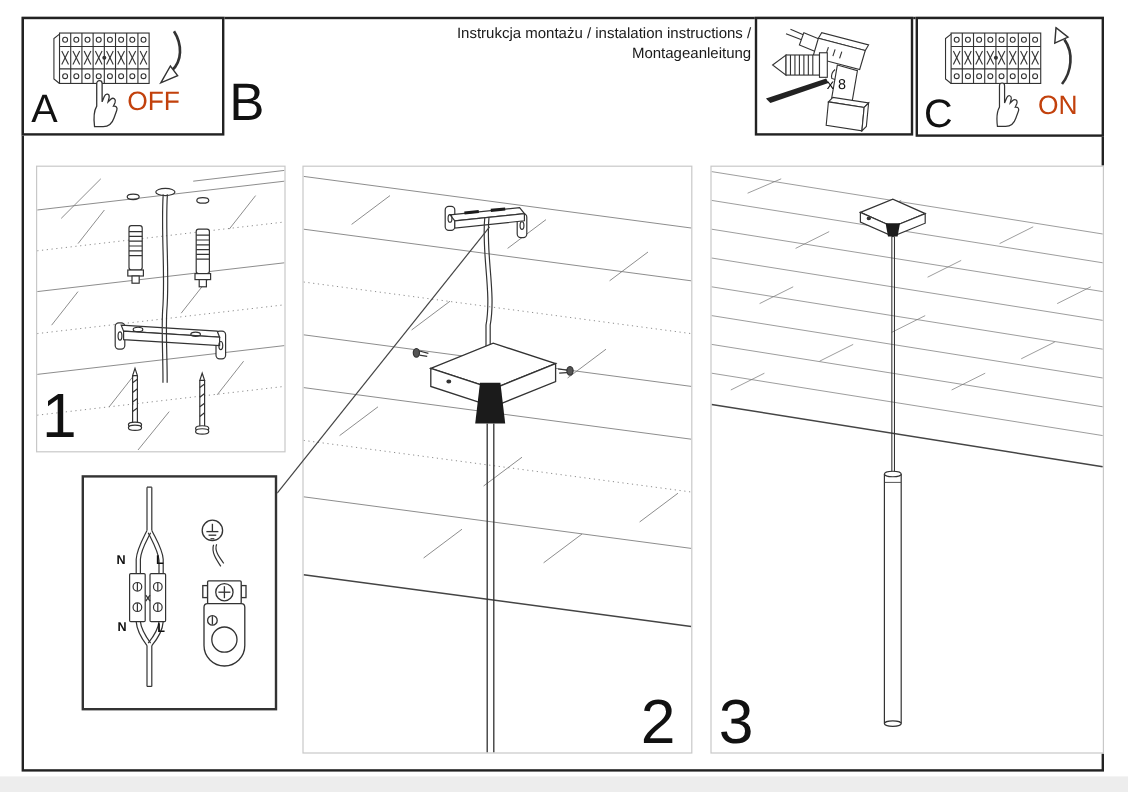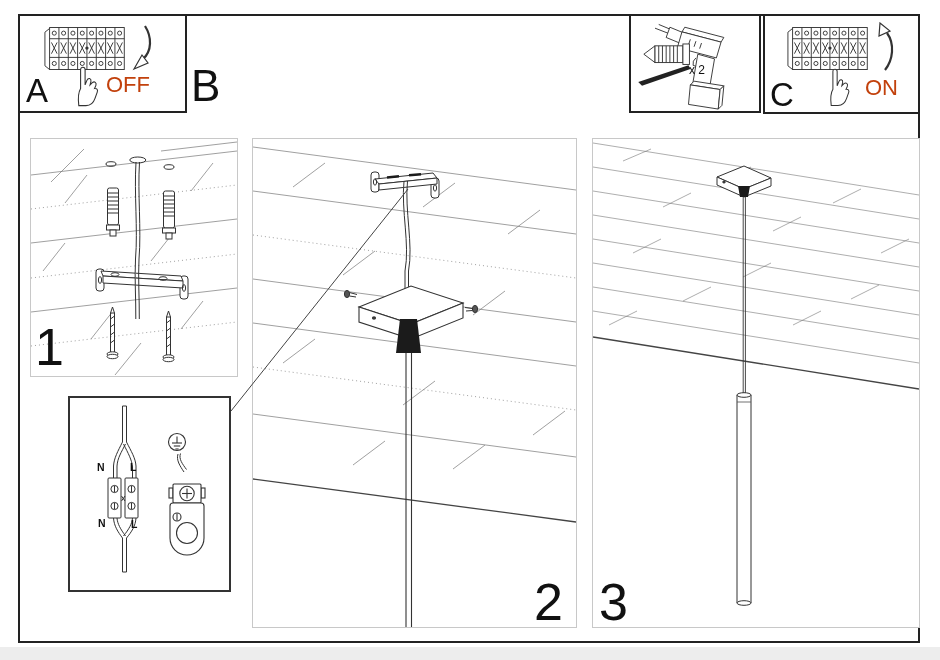--- a/index.html
+++ b/index.html
@@ -94,20 +94,21 @@
       <path d="M19,2 C26,13 26,27 17,35" stroke="#333" stroke-width="2.2" fill="none"></path>
       <polygon points="8,45 16,31 22,39" fill="#fff" stroke="#333" stroke-width="1.2"></polygon>
     </svg>
     <div class="abs biglabel" style="left:6px;top:58px;">A</div>
     <div class="abs switchlabel" style="left:86px;top:58px;">OFF</div>
   </div>
 
   <div class="abs hugelabel" style="left:191px;top:64px;">B</div>
 
   <div class="abs instr" style="left:280px;top:20px;width:346px;">
+    <div>Instrukcja montażu / instalation instructions / Montageanleitung</div>
   </div>
 
   <div class="abs cellbox" style="left:629px;top:14px;width:132px;height:99px;">
     <svg class="abs" style="left:1px;top:1px;" width="126" height="93" viewBox="0 0 130 100">
       <g stroke="#333" fill="#fff" stroke-width="1">
         <line x1="22" y1="12" x2="40" y2="19"></line>
           <line x1="26" y1="8" x2="38" y2="13"></line>
         <polygon points="38,11 55,18 51,29 34,22"></polygon>
         <polygon points="51,16 54,11 96,22 93,27"></polygon>
         <polygon points="51,16 93,27 88,44 46,33"></polygon>
@@ -128,21 +129,21 @@
         <line x1="34" y1="31" x2="34" y2="49"></line>
           <line x1="38" y1="31" x2="38" y2="49"></line>
         <line x1="42" y1="31" x2="42" y2="49"></line>
           <line x1="46" y1="31" x2="46" y2="49"></line>
         <rect x="52" y="29" width="7" height="22"></rect>
       </g>
       <g>
         <polygon points="4,70 58,52 60,56 8,74" fill="#222"></polygon>
       </g>
     </svg>
-    <div class="abs x2" style="left:58px;top:48px;">x 2</div>
+    <div class="abs x2" style="left:58px;top:48px;">x 8</div>
   </div>
 
   <div class="abs cellbox" style="left:763px;top:14px;width:157px;height:100px;">
     <svg class="abs" style="left:22px;top:8px;" width="84" height="50" viewBox="0 0 90 52">
         <use href="#breaker-g"></use>
       </svg>
     <svg class="abs" style="left:56px;top:46px;" width="34" height="46" viewBox="0 0 40 52">
         <use href="#hand-g"></use>
       </svg>
     <svg class="abs" style="left:104px;top:6px;" width="28" height="50" viewBox="0 0 28 50">

